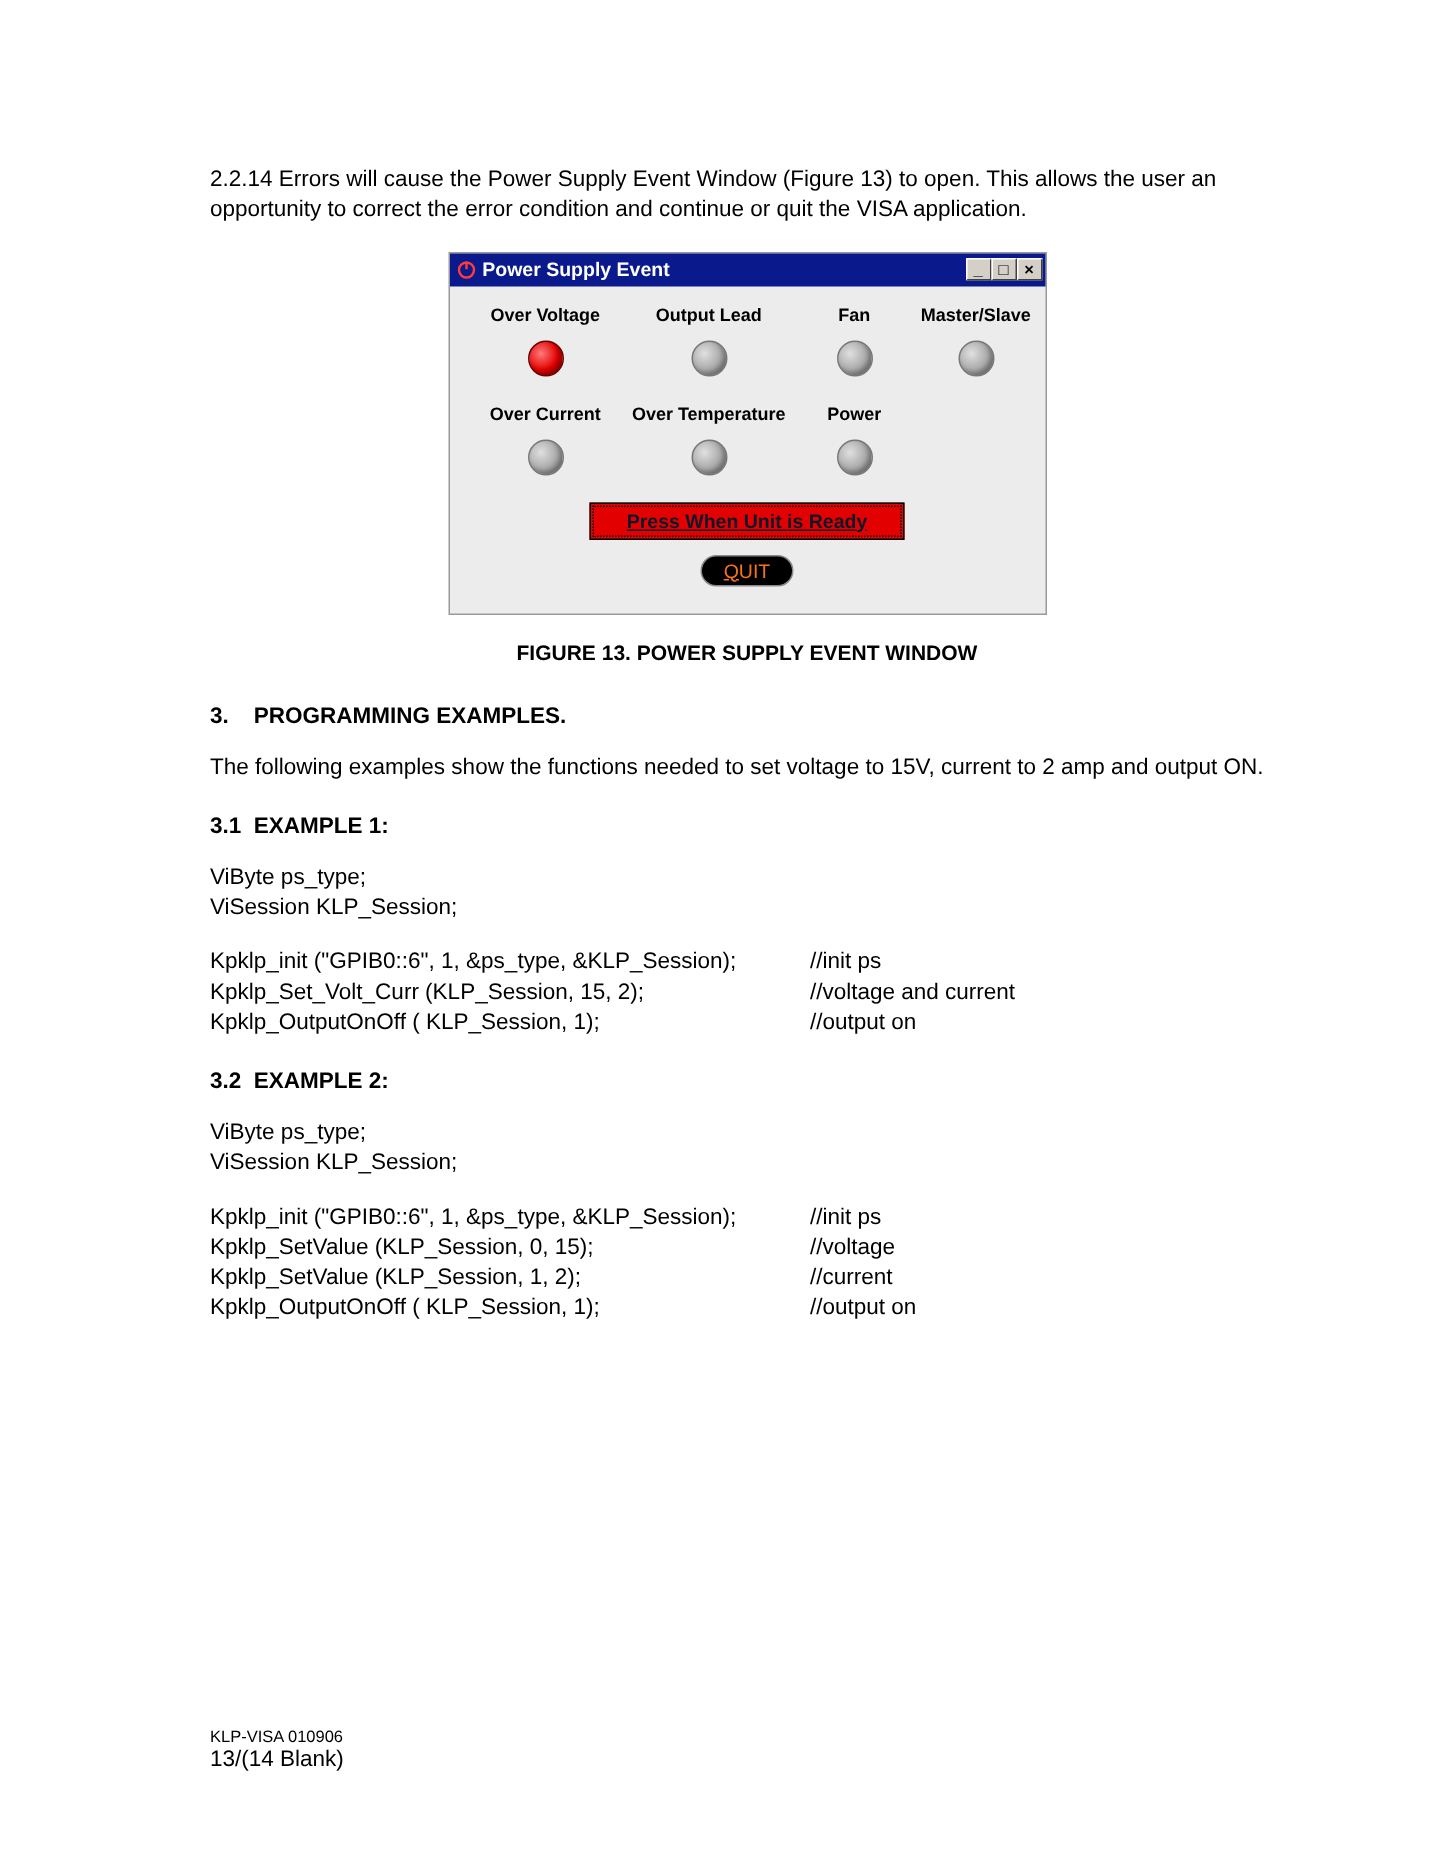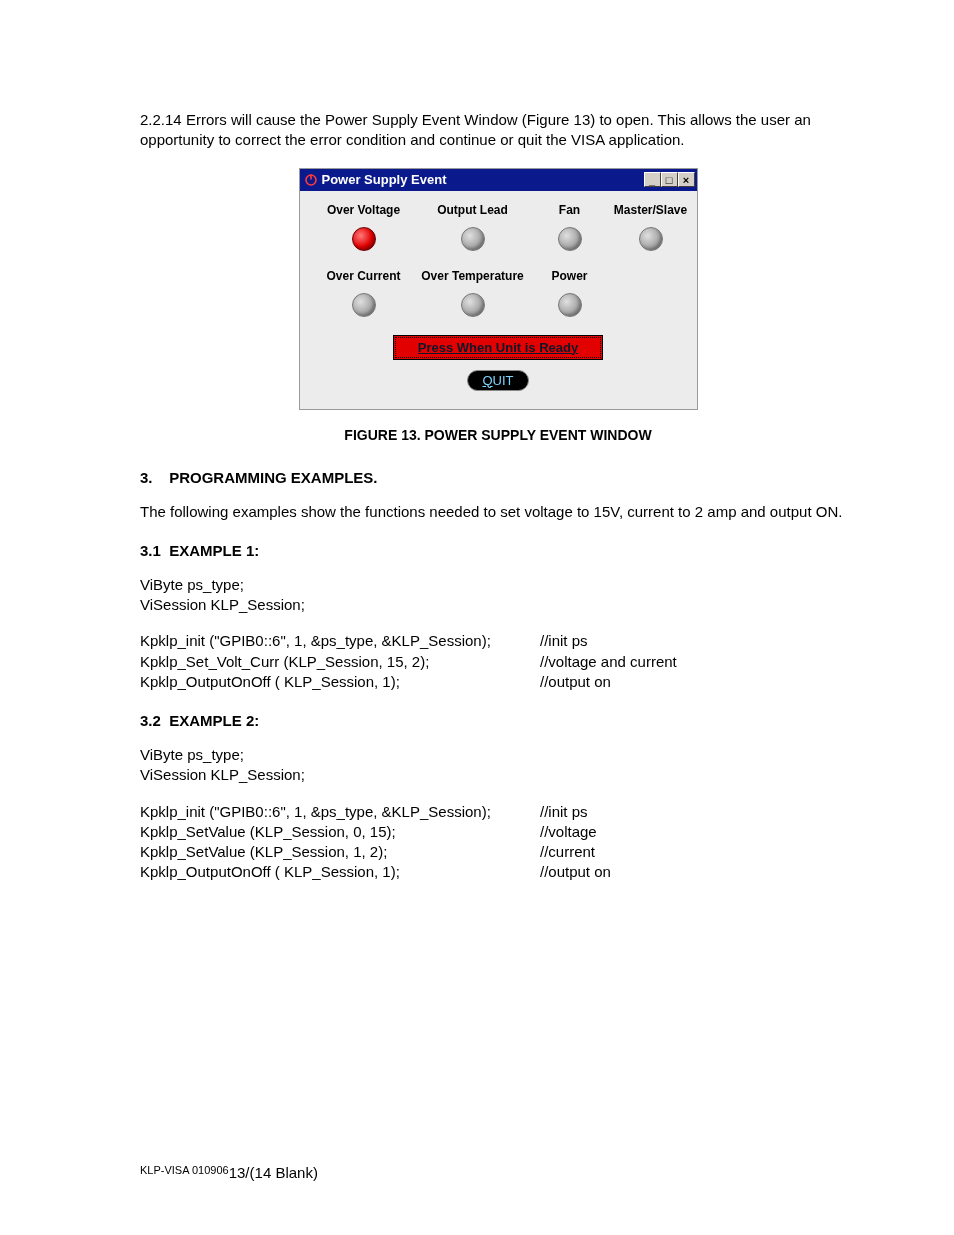--- a/index.html
+++ b/index.html
@@ -90,21 +90,21 @@
     font-size: 13px;
     padding: 4px 8px;
     width: 210px;
     text-align:center;
     text-decoration: underline;
   }
   .quit-btn {
     display:block;
     margin: 8px auto 4px auto;
     background: #000;
-    color:#7dd3fc;
+    color:#f97316;
     border: 1px solid #888;
     border-radius: 12px;
     padding: 2px 14px;
     font-size: 13px;
   }
   .quit-btn .u { text-decoration: underline; }
   .figure-caption {
     text-align: center;
     font-weight: bold;
     font-size: 14px;
@@ -123,22 +123,23 @@
     font-size: 15px;
     line-height: 1.35;
     white-space: pre;
   }
   .code-row { display:flex; }
   .code-row .c1 { width: 400px; }
   .code-row .c2 { }
   .footer {
     position: absolute;
     left: 140px; right: 98px; bottom: 54px;
-    display:flex; 
+    display:flex; justify-content:space-between;
     font-size: 12.5px;
+    flex-direction: column;
   }
   .footer .right { font-size: 15px; }
 </style>
 </head>
 <body>
 
 <div class="page">
 
   <div class="body-text">
     <span class="section-num">2.2.14</span>

